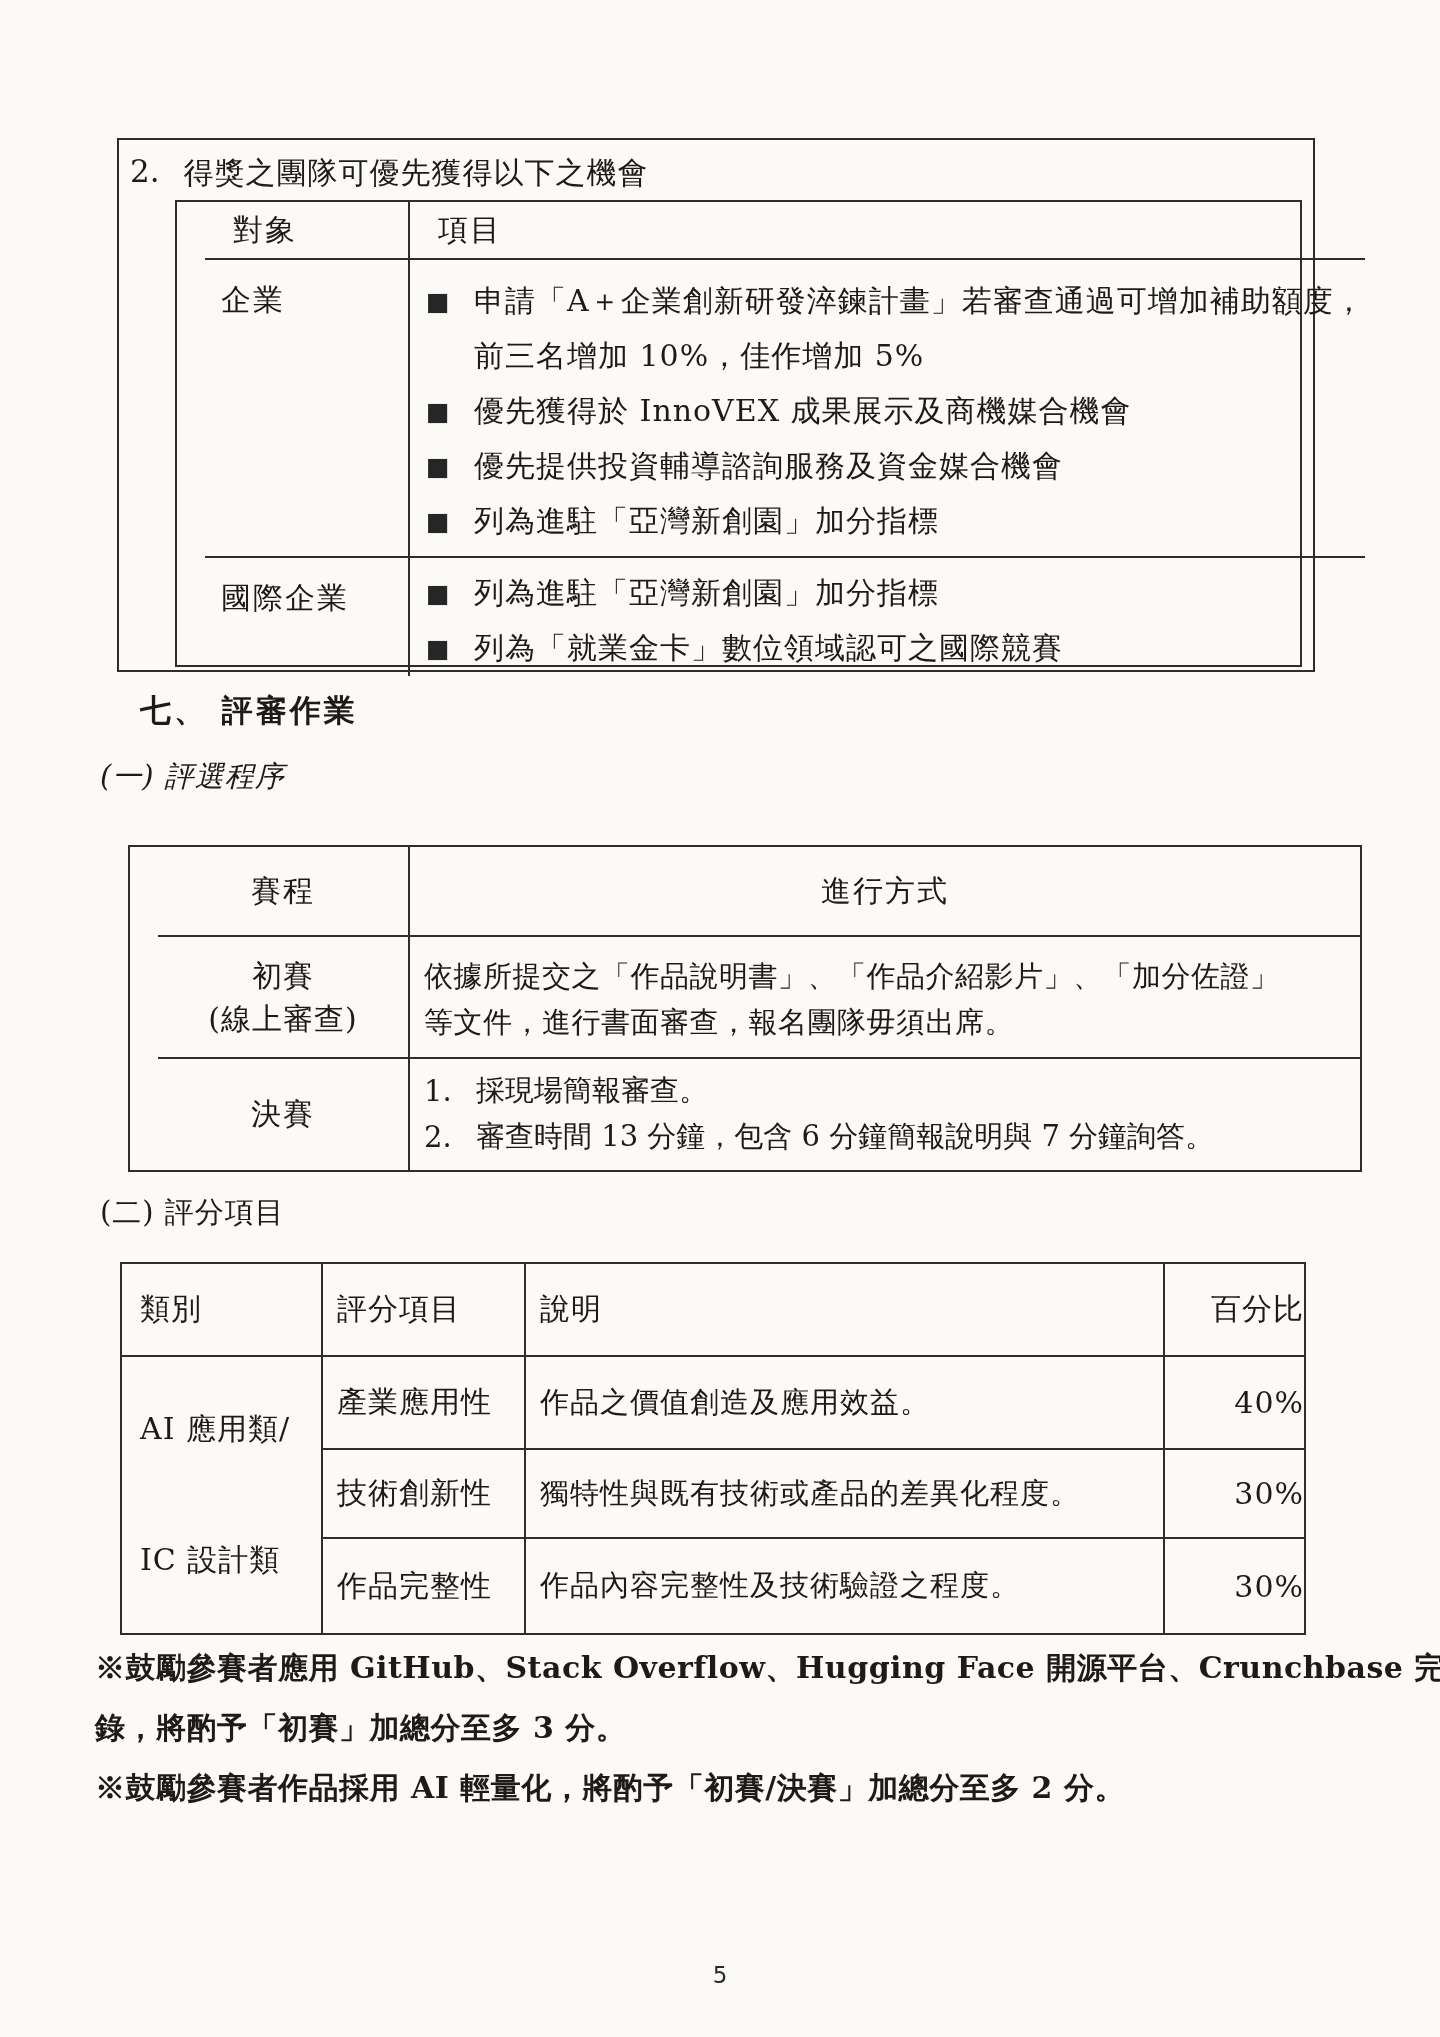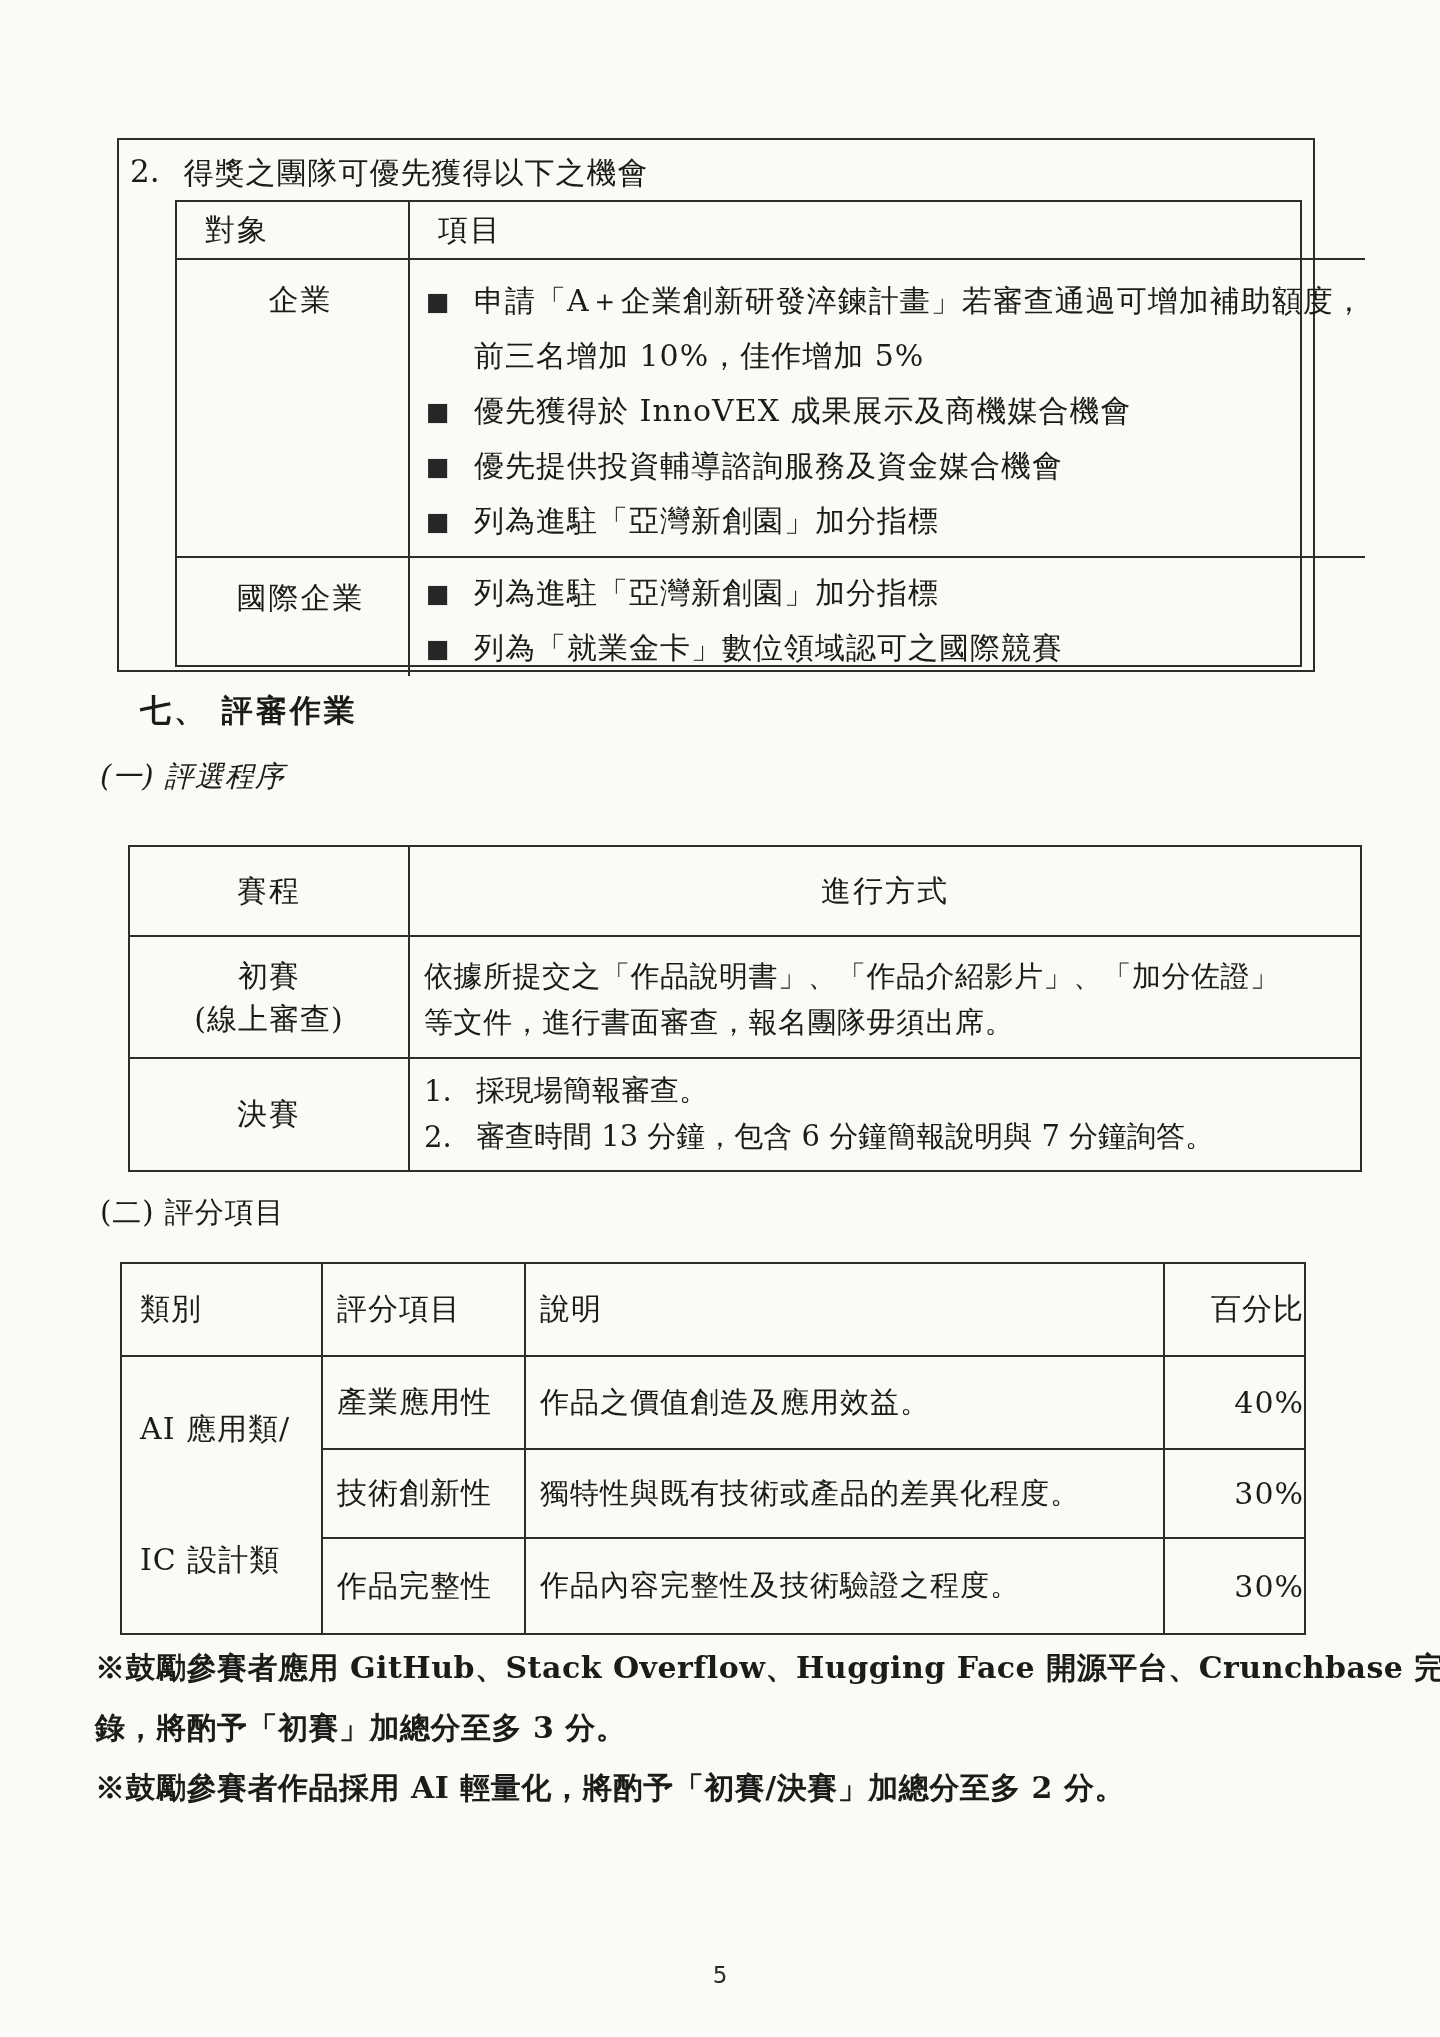--- a/index.html
+++ b/index.html
@@ -36,24 +36,24 @@
   #priority-table{
     position:absolute;left:56px;top:60px;
     width:1123px;height:463px;
     border:2px solid var(--line);
     display:grid;
     grid-template-columns:233px 1fr;
     grid-template-rows:58px 298px 1fr;
     font-size:30px;
   }
   .cell{box-sizing:border-box;}
-  .br{border-right:2px solid var(--line);}
+  .br{border-right:2px solid var(--line);margin-left:28px;}
   .bb{border-bottom:2px solid var(--line);}
   .t1-head{display:flex;align-items:center;padding-left:28px;letter-spacing:2px;}
-  .t1-target{padding:20px 0 0 16px;letter-spacing:2px;text-align:center;}
+  .t1-target{padding:20px 0 0 16px;letter-spacing:2px;}
   .t1-items-1{padding-top:14px;}
   .t1-items-2{padding-top:8px;}
   .b-line{height:55px;display:flex;align-items:center;padding-left:16px;letter-spacing:1px;}
   .b-marker{flex:none;width:48px;font-size:25px;color:#262626;font-family:"DejaVu Sans","Liberation Sans",sans-serif;}
   .b-text{white-space:nowrap;}
 
   
   #sec7-heading{
     left:140px;top:690px;font-size:31px;font-weight:bold;letter-spacing:3px;white-space:nowrap;
   }

